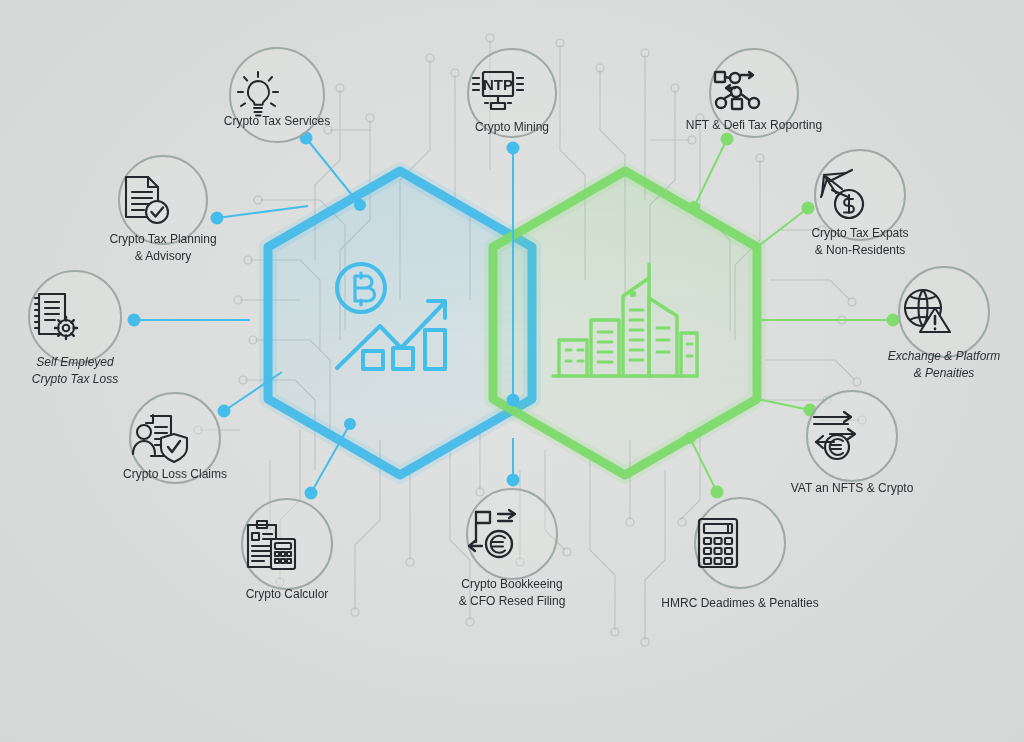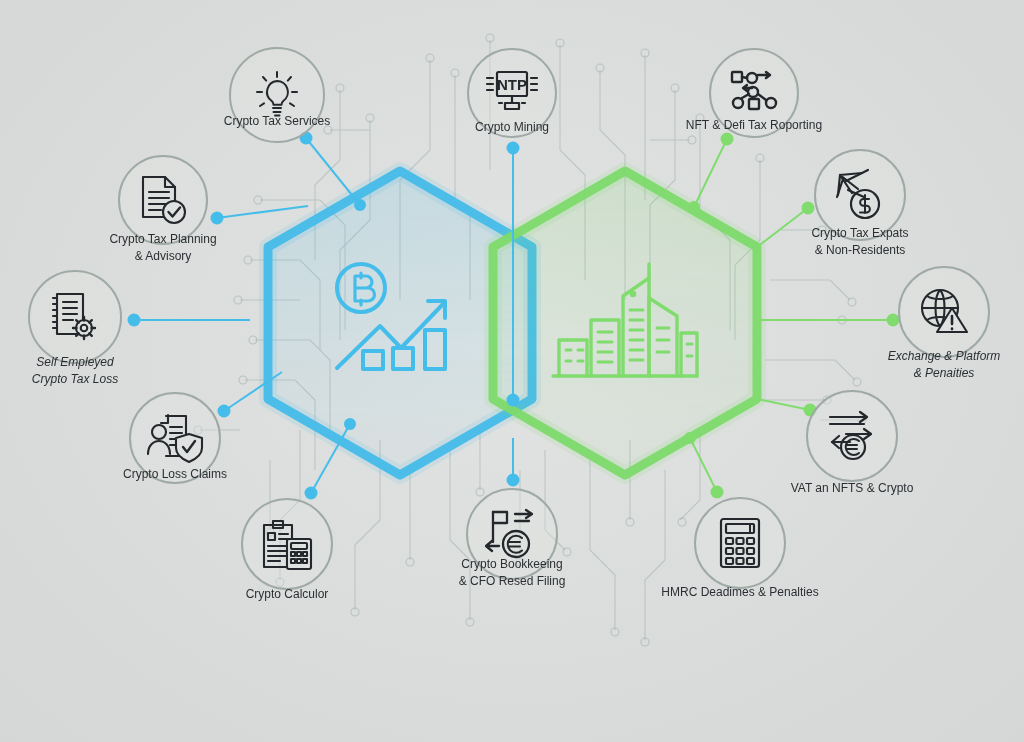--- a/index.html
+++ b/index.html
@@ -34,21 +34,21 @@
     position: absolute;
     border: 2px solid #9faaa7;
     border-radius: 50%;
     background: rgba(226,228,227,0.35);
     box-sizing: border-box;
     left: 50%;
     top: 50%;
     transform: translate(-50%, -50%);
     display: flex;
     align-items: center;
-    justify-content: center;
+    justify-content: flex-start;
   }
   .node .bubble svg { display: block; }
   .node .label {
     position: absolute;
     left: 50%;
     transform: translateX(-50%);
     text-align: center;
     color: #2b2f33;
     font-size: 12px;
     line-height: 17px;
@@ -342,38 +342,38 @@
         <rect x="18.5" y="22" width="7" height="6" rx="1"></rect>
         <rect x="29" y="22" width="7" height="6" rx="1"></rect>
         <rect x="8" y="32" width="7" height="6" rx="1"></rect>
         <rect x="18.5" y="32" width="7" height="6" rx="1"></rect>
         <rect x="29" y="32" width="7" height="6" rx="1"></rect>
         <rect x="8" y="42" width="7" height="6" rx="1"></rect>
         <rect x="18.5" y="42" width="7" height="6" rx="1"></rect>
         <rect x="29" y="42" width="7" height="6" rx="1"></rect>
       </svg>
     </div>
-    <div class="label" style="top:41px;">
+    <div class="label" style="top:52px;">
       <div>HMRC Deadimes &amp; Penalties</div>
     </div>
   </div>
 
   <div class="node" style="left:512px; top:534px;">
     <div class="bubble" style="width:92px;height:92px;">
       <svg width="54" height="52" viewBox="0 0 54 52" fill="none" stroke="#24282c" stroke-width="2.3" stroke-linecap="round" stroke-linejoin="round">
         <path d="M8,4 v30"></path>
         <path d="M8,4 h14 v11 H8"></path>
         <path d="M30,6 H46 M41,2 L47,6 L41,10"></path>
         <path d="M30,13 H44"></path>
         <path d="M14,38 H2 M7,33 L1,38 L7,43"></path>
         <circle cx="31" cy="36" r="13"></circle>
         <path d="M37,30 a8.5,8.5 0 1 0 0,12.5 M23,34 h12 M23,38.5 h12" stroke-width="2"></path>
       </svg>
     </div>
-    <div class="label" style="top:22px;text-align:center;">
+    <div class="label" style="top:42px;text-align:center;">
       <div>Crypto Bookkeeing</div>
       <div>&amp; CFO Resed Filing</div>
     </div>
   </div>
 
   <div class="node" style="left:287px; top:544px;">
     <div class="bubble" style="width:92px;height:92px;">
       <svg width="56" height="54" viewBox="0 0 56 54" fill="none" stroke="#24282c" stroke-width="2.1" stroke-linecap="round" stroke-linejoin="round">
         <path d="M5,8 h28 v42 H5 Z"></path>
         <path d="M14,4 h10 v7 H14 Z"></path>

